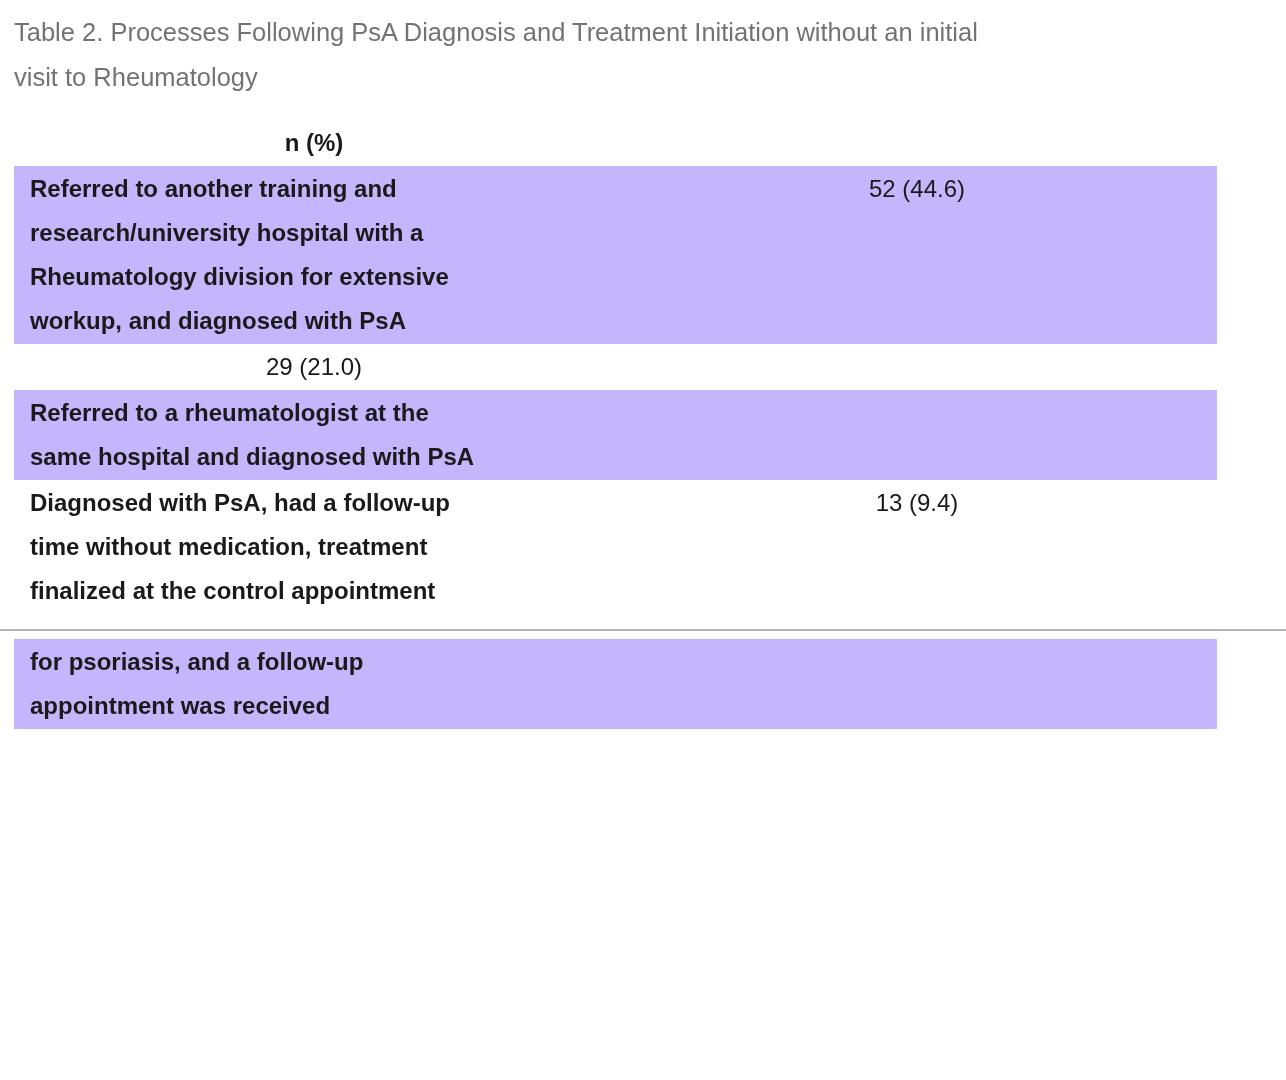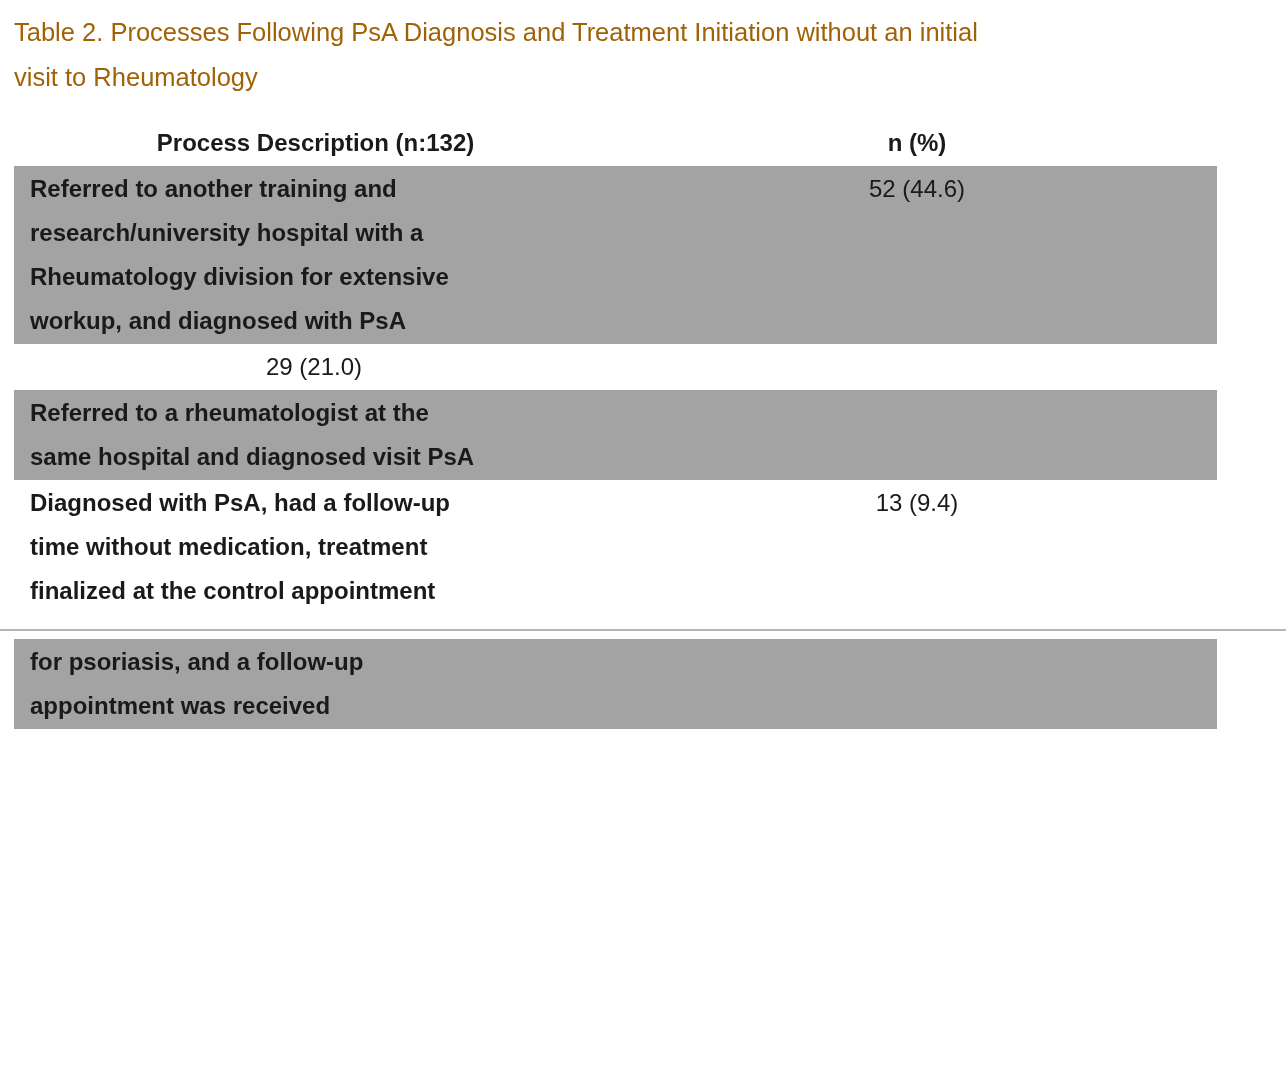--- a/index.html
+++ b/index.html
@@ -13,31 +13,31 @@
     position: relative;
   }
   .doc {
     padding-top: 10px;
     margin-left: 14px;
     width: 1203px;
   }
   .caption {
     font-size: 25.5px;
     line-height: 45px;
-    color: #a16207;
+    color: #737373;
     white-space: pre-line;
     width: 1270px;
     margin-bottom: 20px;
   }
   .row {
     display: flex;
     align-items: flex-start;
     width: 1203px;
   }
-  .row.stripe { background: #a3a3a3; }
+  .row.stripe { background: #c4b5fd; }
   .cell {
     font-size: 24px;
     line-height: 44px;
     padding-top: 1px;
     padding-bottom: 1px;
   }
   .c1 { width: 603px; }
   .c2 { width: 600px; text-align: center; }
   .thead .cell {
     font-weight: 700;
@@ -70,39 +70,38 @@
 </style>
 </head>
 <body>
 
 <div class="doc">
 
   <div class="caption">Table 2. Processes Following PsA Diagnosis and Treatment Initiation without an initial
 visit to Rheumatology</div>
 
   <div class="row thead">
-    <div class="cell c1 th">Process Description (n:132)</div>
     <div class="cell c2 th">n (%)</div>
   </div>
 
   <div class="row stripe">
     <div class="cell c1 desc">Referred to another training and
 research/university hospital with a
 Rheumatology division for extensive
 workup, and diagnosed with PsA</div>
     <div class="cell c2 val">52 (44.6)</div>
   </div>
 
   <div class="row">
     <div class="cell c2 val">29 (21.0)</div>
   </div>
 
   <div class="row stripe">
     <div class="cell c1 desc">Referred to a rheumatologist at the
-same hospital and diagnosed visit PsA</div>
+same hospital and diagnosed with PsA</div>
   </div>
 
   <div class="row">
     <div class="cell c1 desc">Diagnosed with PsA, had a follow-up
 time without medication, treatment
 finalized at the control appointment</div>
     <div class="cell c2 val">13 (9.4)</div>
   </div>
 
 

